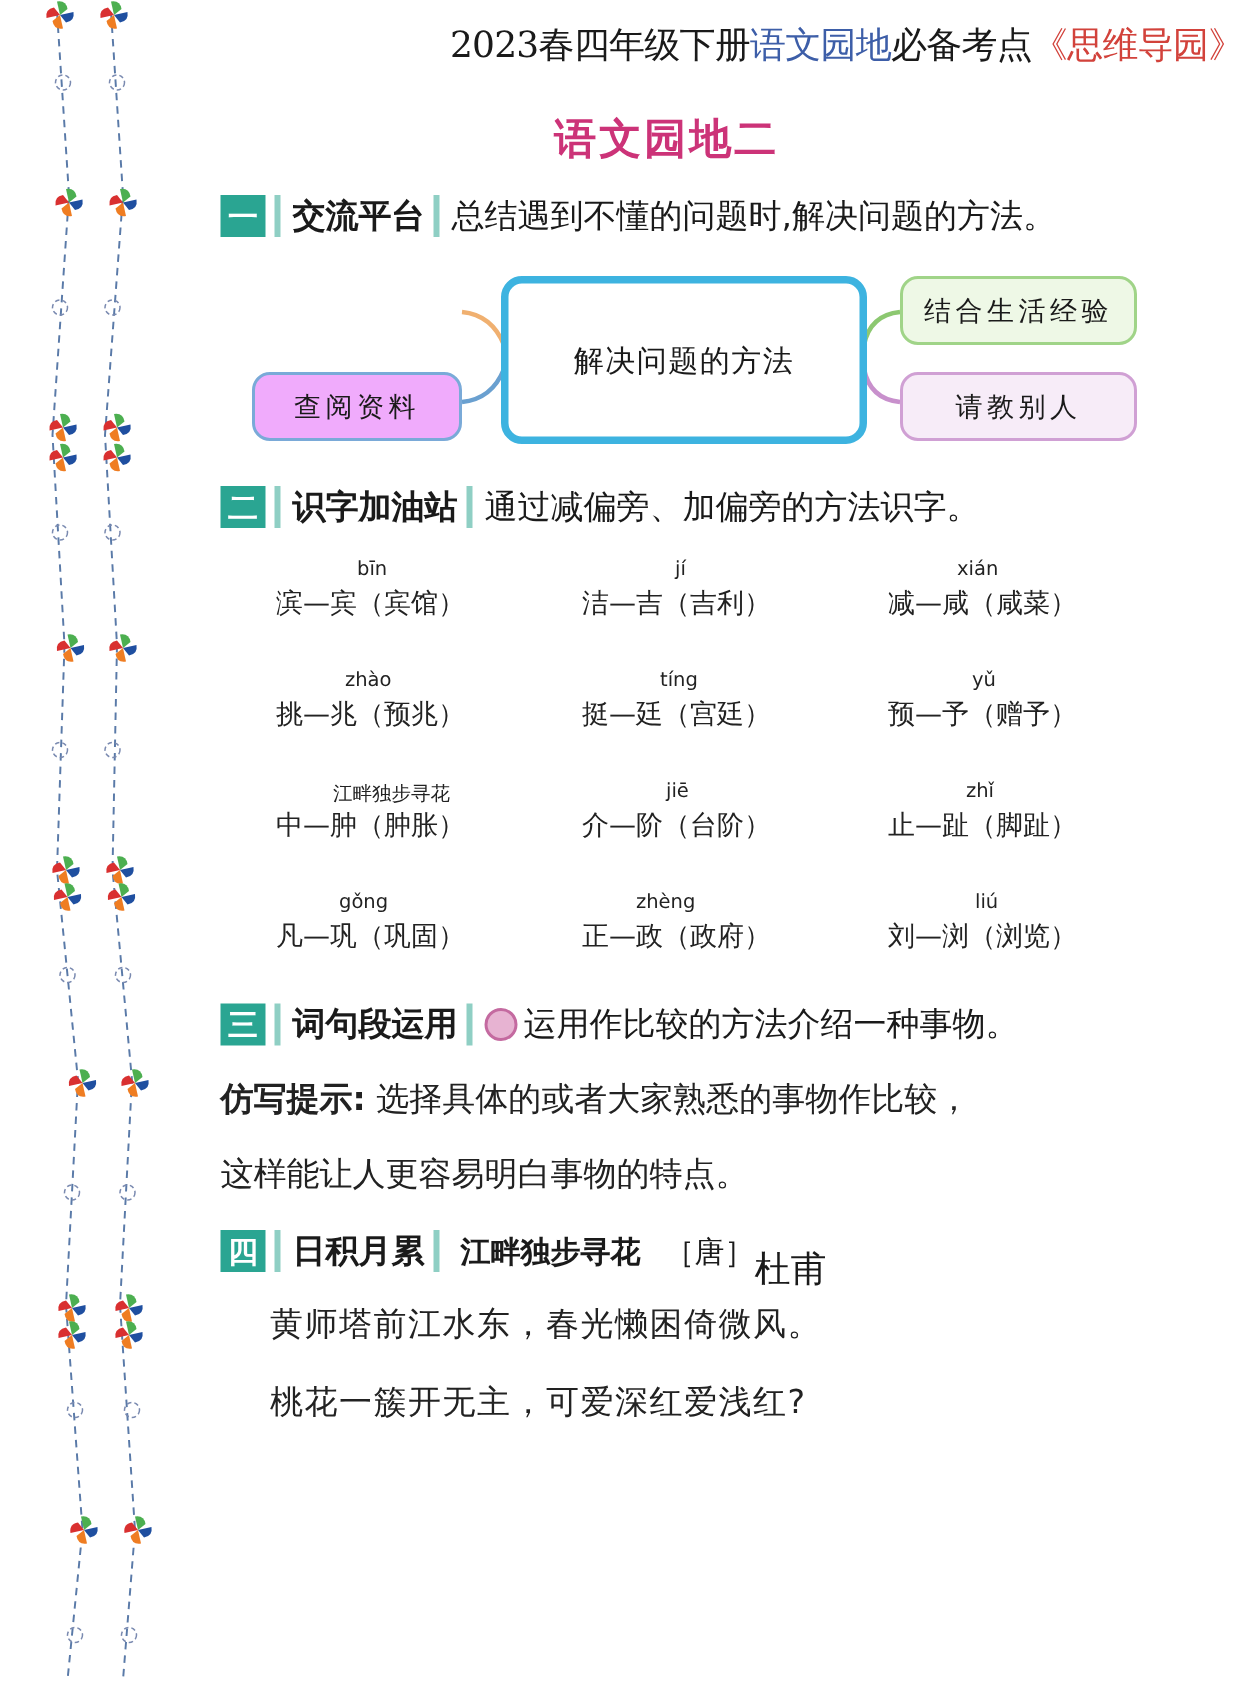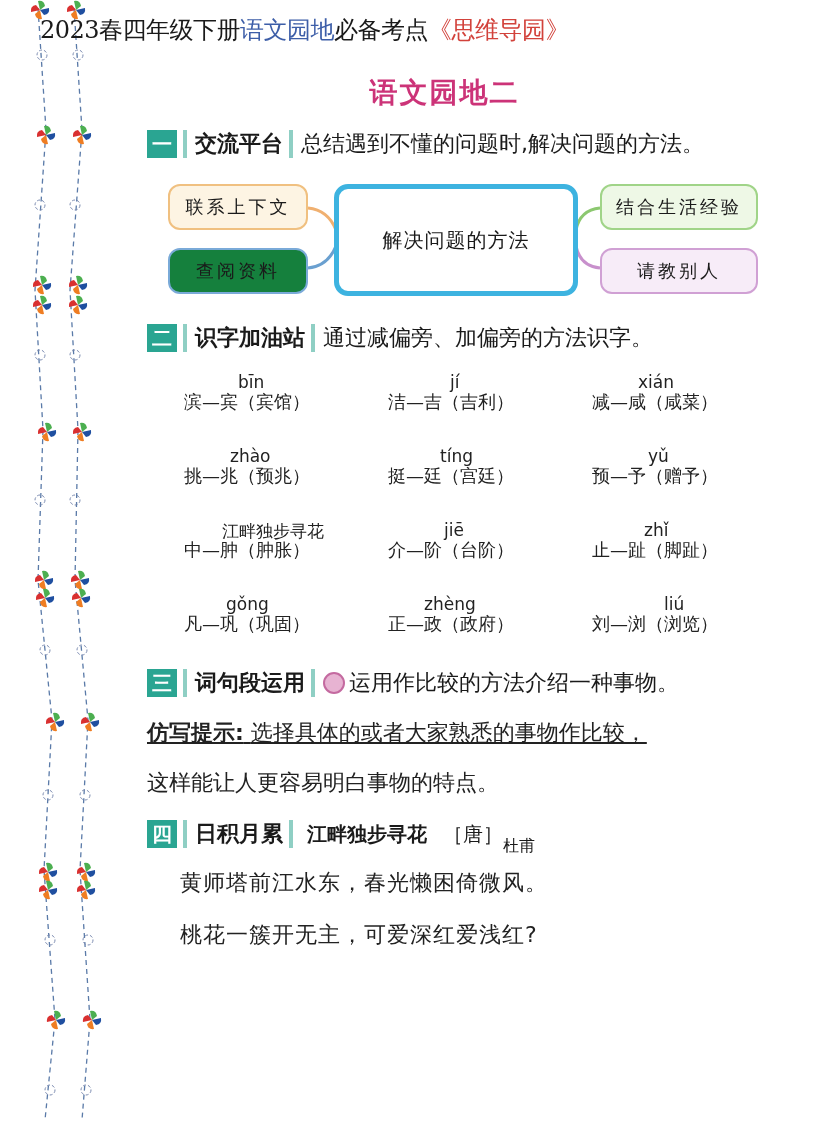--- a/index.html
+++ b/index.html
@@ -1,41 +1,41 @@
 <!DOCTYPE html>
 <html><head>
 <meta charset="utf-8">
 <style>
   * { box-sizing: border-box; margin: 0; padding: 0; }
   html, body { width: 829px; height: 1122px; background: #ffffff; overflow: hidden; }
   body { position: relative; font-family: "DejaVu Sans", "Liberation Sans", sans-serif; color: #1a1a1a; }
 
   .border-deco { position: absolute; left: 0; top: 0; width: 120px; height: 1122px; }
 
-  .page-title { position: absolute; left: 0; right: 0; top: 14px; text-align: left; font-family: "DejaVu Serif", "Liberation Serif", serif; font-size: 24px; letter-spacing: -0.5px; padding-left: 40px; }
+  .page-title { position: absolute; left: 0; right: 0; top: 14px; text-align: right; font-family: "DejaVu Serif", "Liberation Serif", serif; font-size: 24px; letter-spacing: -0.5px; padding-left: 40px; }
   .page-title .blue { color: #3d5ea8; }
   .page-title .red { color: #d2423b; }
 
   .subtitle { position: absolute; left: 0; right: 0; top: 74px; text-align: center; font-size: 28px; font-weight: bold; color: #cc3378; letter-spacing: 2px; padding-left: 60px; }
 
   .section-head { position: absolute; left: 147px; display: flex; align-items: center; height: 32px; }
   .num-badge { width: 30px; height: 28px; background: #2aa592; color: #fff; font-size: 20px; font-weight: bold; display: flex; align-items: center; justify-content: center; }
   .bar { width: 4px; height: 28px; background: #8fcfc4; margin: 0 8px 0 6px; }
   .sec-title { font-size: 22px; font-weight: bold; color: #1a1a1a; }
   .sec-desc { font-size: 22px; color: #1a1a1a; text-align: center; }
   .seal-icon { display: inline-block; width: 22px; height: 22px; border-radius: 50%; background: #e7b3d2; border: 2px solid #c46aa0; margin-right: 4px; }
 
   .mindmap { position: absolute; left: 168px; top: 180px; width: 592px; height: 118px; }
   .mm-node { position: absolute; border-radius: 12px; border: 2px solid; font-size: 18px; font-family: "DejaVu Serif", serif; display: flex; align-items: center; justify-content: center; letter-spacing: 3px; }
   .mm-center { position: absolute; left: 166px; top: 4px; width: 244px; height: 112px; border: 5px solid #3db3e0; border-radius: 14px; background: #fff; display: flex; flex-direction: column; align-items: center; justify-content: center; font-size: 20px; font-family: "DejaVu Serif", serif; line-height: 44px; letter-spacing: 1px; }
 
   .pinyin-grid { position: absolute; left: 180px; width: 600px; }
   .py-row { position: absolute; left: 0; width: 600px; height: 60px; }
   .py-cell { position: absolute; width: 200px; }
-  .py-pin { position: absolute; font-size: 17px; color: #222; }
+  .py-pin { position: absolute; font-size: 13px; color: #222; }
   .py-han { position: absolute; top: 18px; font-size: 18px; white-space: nowrap; color: #222; }
 
   .text-line { position: absolute; font-size: 22px; color: #222; white-space: nowrap; }
   .bold-lbl { font-weight: bold; }
   .poem-line { position: absolute; left: 180px; font-size: 22px; color: #222; letter-spacing: 1px; }
 </style>
 </head>
 <body>
 
 <svg class="border-deco" viewBox="0 0 120 1122" width="120" height="1122">
@@ -106,22 +106,21 @@
   <span class="sec-desc">总结遇到不懂的问题时,解决问题的方法。</span>
 </div>
 
 <div class="mindmap">
   <svg style="position:absolute;left:0;top:0;" width="592" height="118">
     <path d="M140 28 Q160 30 168 50" stroke="#f0b070" stroke-width="3" fill="none"></path>
     <path d="M140 88 Q160 86 168 66" stroke="#6aa0d0" stroke-width="3" fill="none"></path>
     <path d="M432 28 Q412 30 408 50" stroke="#8cc870" stroke-width="3" fill="none"></path>
     <path d="M432 88 Q412 86 408 66" stroke="#c890cc" stroke-width="3" fill="none"></path>
   </svg>
-  <div class="mm-node" style="left:0;top:4px;width:140px;height:46px;border-color:#f0c080;background:#fdf4e3;">联系上下文</div>
-  <div class="mm-node" style="left:0;top:68px;width:140px;height:46px;border-color:#7aaad8;background:#15803d;">查阅资料</div>
+  <div class="mm-node" style="left:0;top:68px;width:140px;height:46px;border-color:#7aaad8;background:#f0abfc;">查阅资料</div>
   <div class="mm-center">
     <div>解决问题的方法</div>
   </div>
   <div class="mm-node" style="left:432px;top:4px;width:158px;height:46px;border-color:#a0d488;background:#eef8e6;">结合生活经验</div>
   <div class="mm-node" style="left:432px;top:68px;width:158px;height:46px;border-color:#d0a0d4;background:#f7ecf8;">请教别人</div>
 </div>
 
 <div class="section-head" style="top:322px;">
   <div class="num-badge">二</div>
   <div class="bar"></div>
@@ -176,45 +175,45 @@
   <div class="py-row" style="top:222px;">
     <div class="py-cell" style="left:0;">
         <span class="py-pin" style="left:46px;">gǒng</span>
         <span class="py-han" style="left:4px;">凡—巩（巩固）</span>
       </div>
     <div class="py-cell" style="left:204px;">
         <span class="py-pin" style="left:40px;">zhèng</span>
         <span class="py-han" style="left:4px;">正—政（政府）</span>
       </div>
     <div class="py-cell" style="left:408px;">
-        <span class="py-pin" style="left:76px;">liú</span>
+        <span class="py-pin" style="left:62px;">liú</span>
         <span class="py-han" style="left:4px;">刘—浏（浏览）</span>
       </div>
   </div>
 </div>
 
 <div class="section-head" style="top:667px;">
   <div class="num-badge">三</div>
   <div class="bar"></div>
   <span class="sec-title">词句段运用</span>
   <div class="bar"></div>
   <span class="seal-icon"></span>
   <span class="sec-desc">运用作比较的方法介绍一种事物。</span>
 </div>
 
-<div class="text-line" style="left:147px;top:718px;text-decoration:underline;">
+<div class="text-line" style="left:147px;top:718px;">
   <span class="bold-lbl">仿写提示:</span>
   <span>选择具体的或者大家熟悉的事物作比较，</span>
 </div>
 <div class="text-line" style="left:147px;top:768px;">这样能让人更容易明白事物的特点。</div>
 
 <div class="section-head" style="top:818px;">
   <div class="num-badge">四</div>
   <div class="bar"></div>
   <span class="sec-title">日积月累</span>
   <div class="bar"></div>
   <span class="sec-title" style="margin-left:6px;font-size:20px;">江畔独步寻花</span>
   <span class="sec-desc" style="margin-left:16px;font-size:20px;font-family:'DejaVu Serif',serif;">［唐］</span>
-  <span class="sec-desc" style="font-size:16px;font-family:Liberation Mono, monospace;margin-top:24px;">杜甫</span>
+  <span class="sec-desc" style="font-size:24px;font-family:Liberation Mono, monospace;margin-top:24px;">杜甫</span>
 </div>
 
 <div class="poem-line" style="top:868px;">黄师塔前江水东，春光懒困倚微风。</div>
 <div class="poem-line" style="top:920px;">桃花一簇开无主，可爱深红爱浅红?</div>
 
 </body></html>

